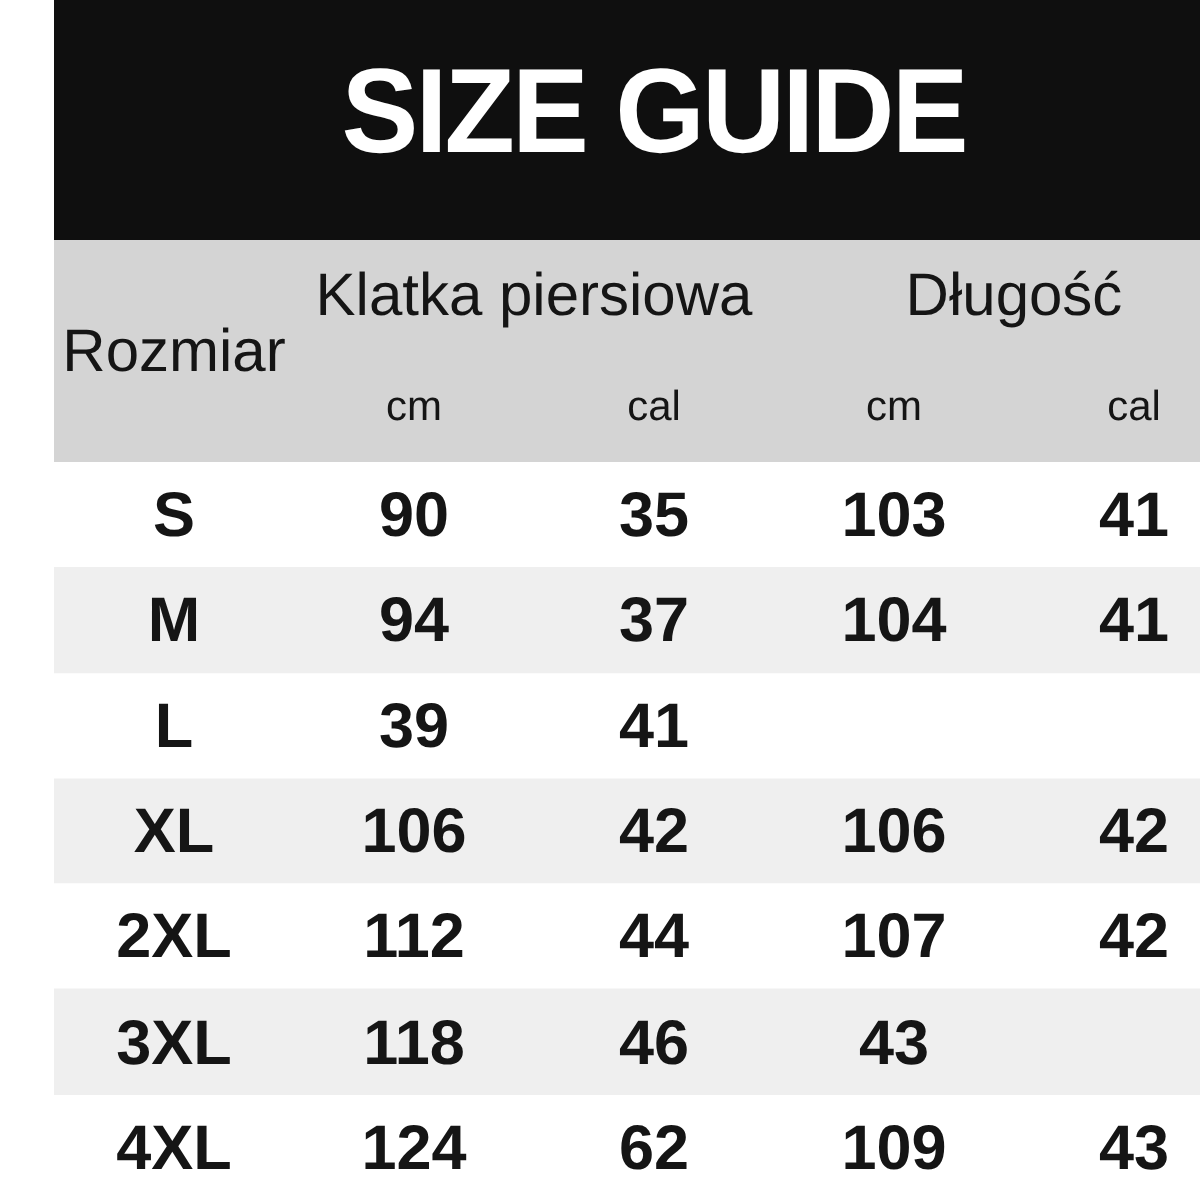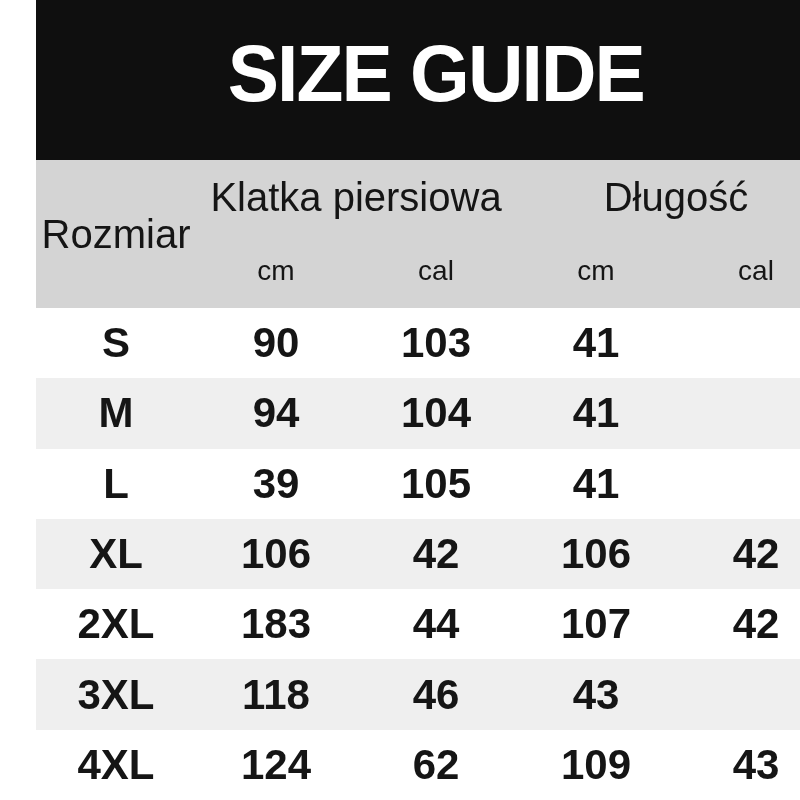--- a/index.html
+++ b/index.html
@@ -106,49 +106,50 @@
     <div class="unit u2">cal</div>
     <div class="unit u3">cm</div>
     <div class="unit u4">cal</div>
   </div>
 
   <div class="tbody">
 
     <div class="trow">
       <div class="cell">S</div>
       <div class="cell">90</div>
+      <div class="cell">35</div>
       <div class="cell">103</div>
       <div class="cell">41</div>
     </div>
 
     <div class="trow alt">
       <div class="cell">M</div>
       <div class="cell">94</div>
+      <div class="cell">37</div>
       <div class="cell">104</div>
       <div class="cell">41</div>
     </div>
 
     <div class="trow">
       <div class="cell">L</div>
       <div class="cell">39</div>
-      <div class="cell">105</div>
       <div class="cell">41</div>
     </div>
 
     <div class="trow alt">
       <div class="cell">XL</div>
       <div class="cell">106</div>
       <div class="cell">42</div>
       <div class="cell">106</div>
       <div class="cell">42</div>
     </div>
 
     <div class="trow">
       <div class="cell">2XL</div>
-      <div class="cell">183</div>
+      <div class="cell">112</div>
       <div class="cell">44</div>
       <div class="cell">107</div>
       <div class="cell">42</div>
     </div>
 
     <div class="trow alt">
       <div class="cell">3XL</div>
       <div class="cell">118</div>
       <div class="cell">46</div>
       <div class="cell">43</div>

